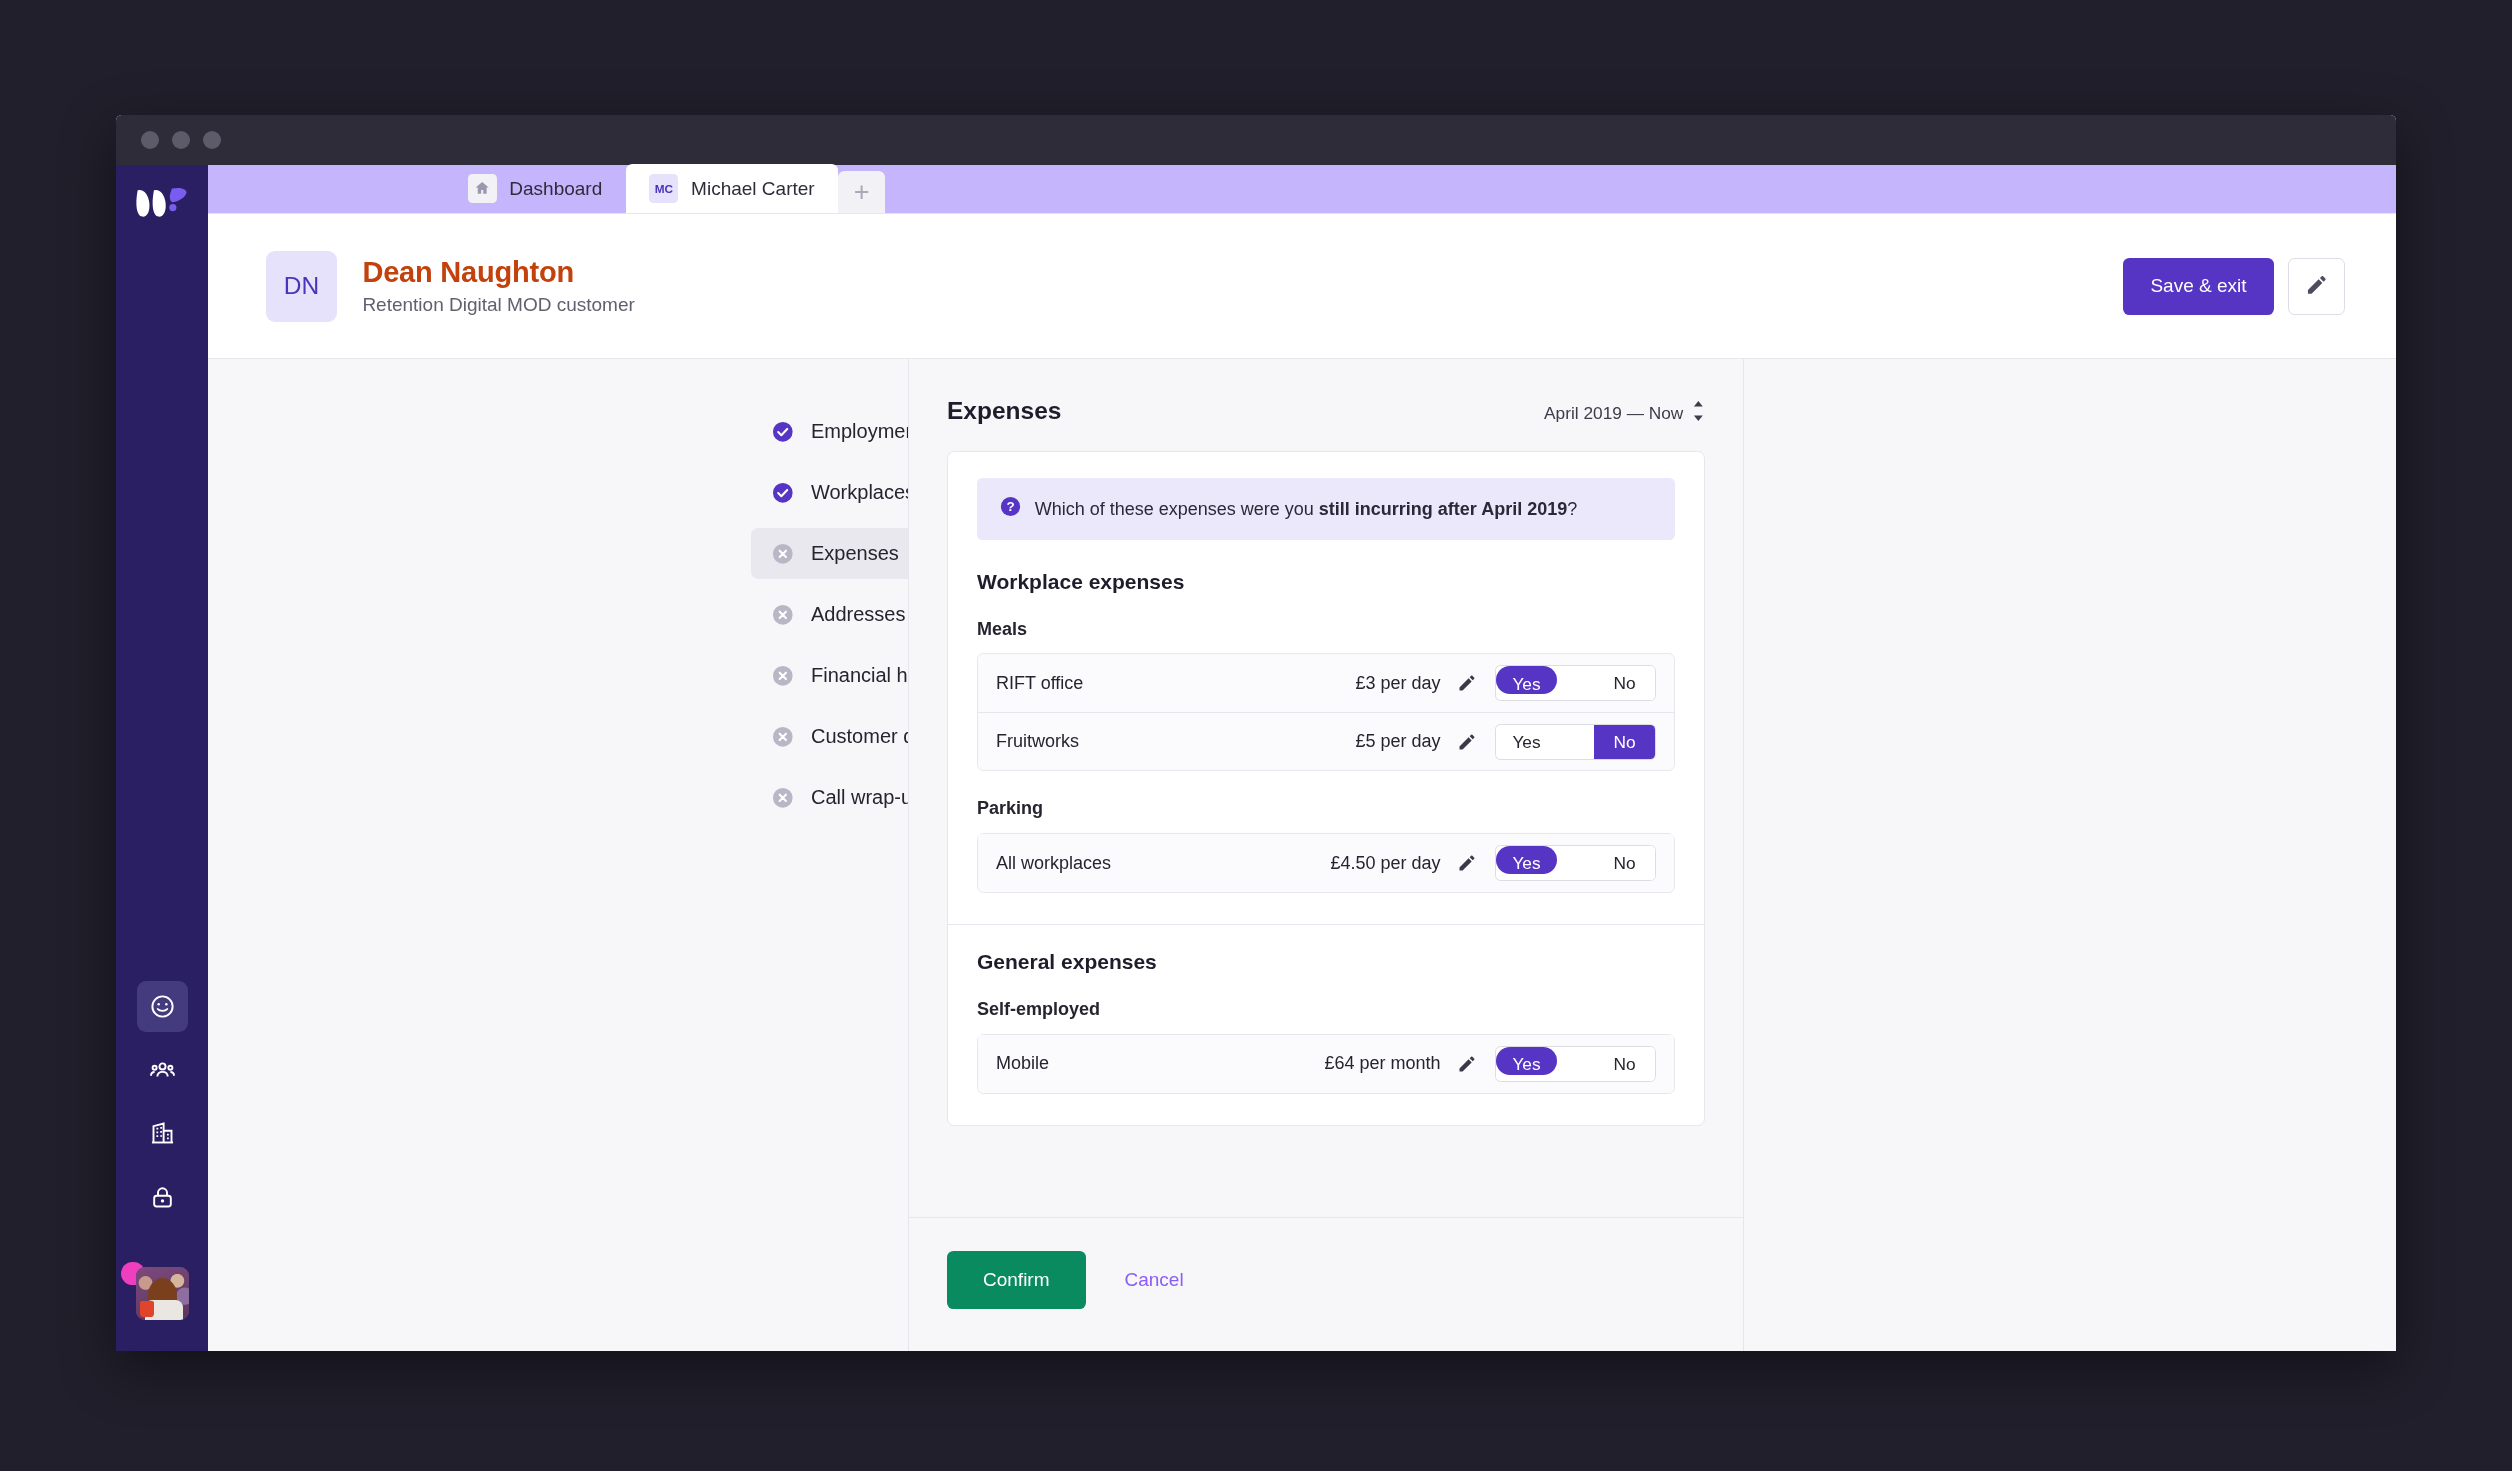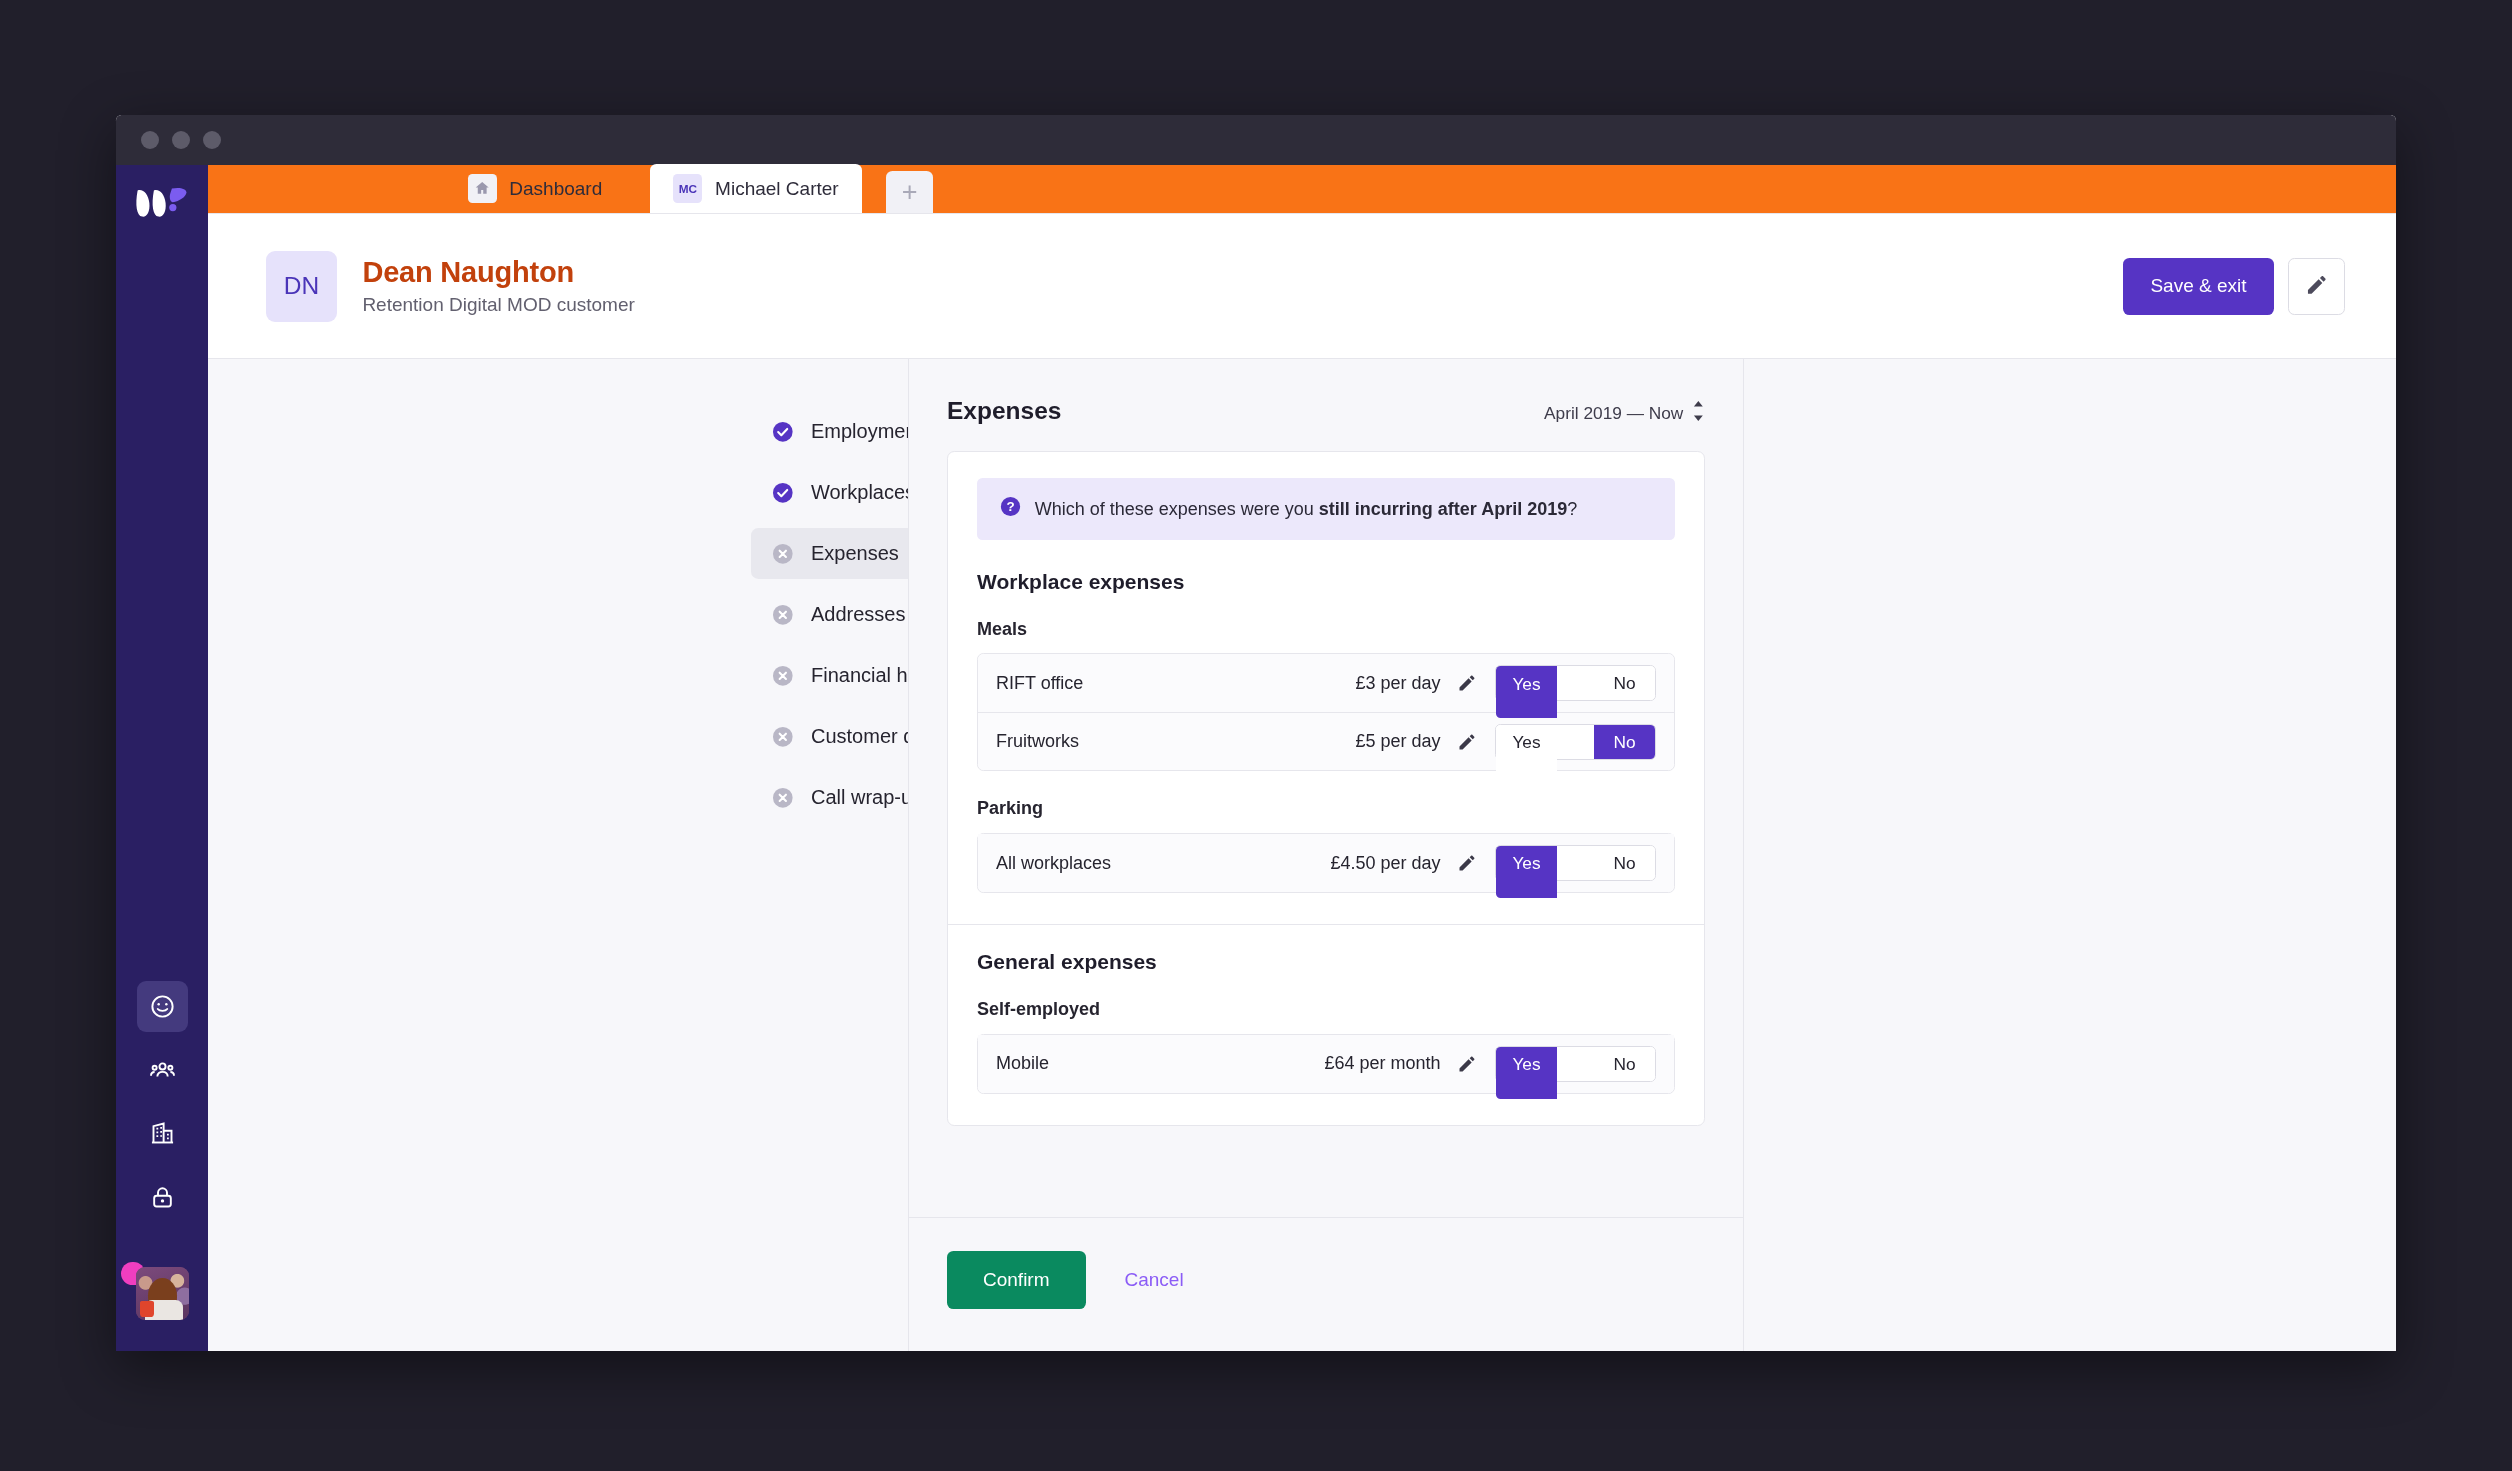--- a/index.html
+++ b/index.html
@@ -71,22 +71,22 @@
   .notif-dot {
     position: absolute; left: -14.5px; top: -5.5px;
     width: 23.6px; height: 23.6px; border-radius: 50%; background: #f03ec0;
   }
 
   
   .app { flex: 1; display: flex; flex-direction: column; min-width: 0; background: #f7f7fa; }
 
   
   .tabbar {
-    height: 49px; background: #f97316; display: flex; align-items: flex-end;
-    padding-left: 236px; border-bottom: 0.9px solid #e6e6ec; gap: 24px;
+    height: 49px; background: #c4b5fd; display: flex; align-items: flex-end;
+    padding-left: 236px; border-bottom: 0.9px solid #e6e6ec;
   }
   .tab {
     height: 49px; display: flex; align-items: center; gap: 12.7px;
     padding: 0 23.6px; font-size: 19px; color: #2e2c3a;
     border-radius: 6.4px 6.4px 0 0;
   }
   .tab.active { background: #ffffff; }
   .tab-badge {
     width: 29px; height: 29px; border-radius: 4.5px;
     display: flex; align-items: center; justify-content: center;
@@ -187,21 +187,21 @@
   }
   .seg-btn {
     width: 61px; display: flex; align-items: center; justify-content: center;
     font-size: 17.3px; color: #26242f; background: #fff;
     overflow: hidden; white-space: normal; line-height: 20px; text-align: center;
   }
   .seg-btn:first-child { border-radius: 4.5px 0 0 4.5px; }
   .seg-btn:last-child { border-radius: 0 4.5px 4.5px 0; margin-left: 37px; }
   .seg-btn.on { background: #5634c4; color: #fff; }
   
-  .seg-btn.wrap { align-items: flex-start; padding-top: 7.3px; overflow: visible; height: 52px; }
+  .seg-btn.wrap { align-items: flex-start; padding-top: 7.3px; overflow: visible; height: 28px; border-radius: 18px; }
 
   .footer {
     border-top: 0.9px solid #e6e6ec; padding: 33px 38px 42px 38px;
     display: flex; align-items: center; gap: 39px; background: #f7f7fa;
   }
   .btn-confirm {
     background: #0a8a5f; color: #fff; font-size: 19px; border: none;
     height: 58px; padding: 0 36px; border-radius: 6.4px;
   }
   .btn-cancel { background: none; border: none; color: #8b5cf6; font-size: 19px; }

